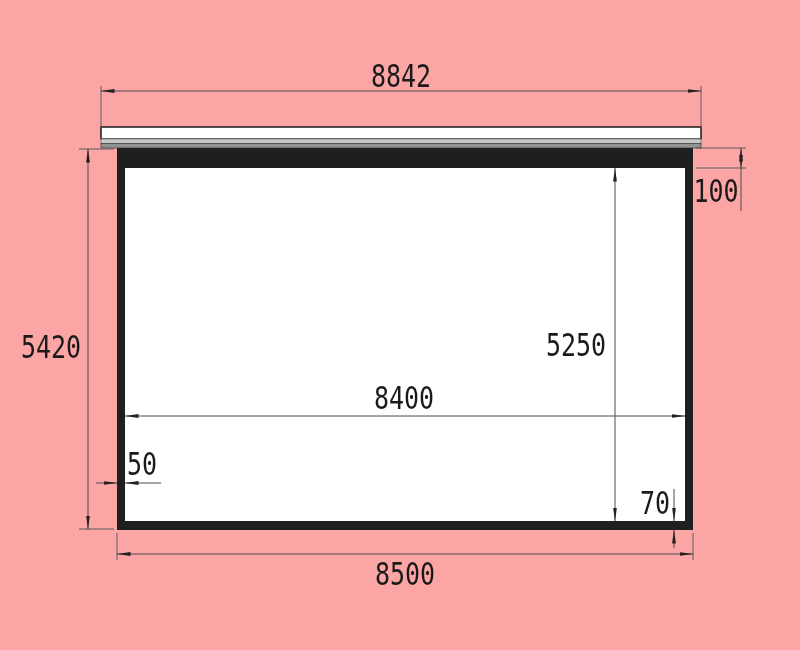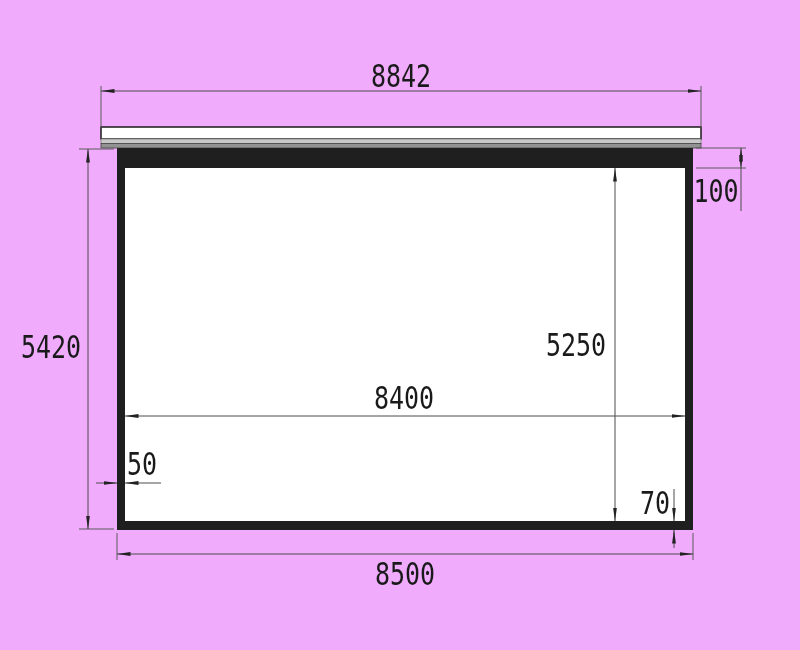--- a/index.html
+++ b/index.html
@@ -4,21 +4,21 @@
 <style>
   html, body {
     margin: 0;
     padding: 0;
     background: #ffffff;
   }
   #canvas {
     position: relative;
     width: 800px;
     height: 650px;
-    background: #f0abfc;
+    background: #fca5a5;
     font-family: "DejaVu Sans Mono", monospace;
   }
   svg { display: block; }
   .ext  { stroke: #5a5a5a; stroke-width: 1; fill: none; }
   .dim  { stroke: #4d4d4d; stroke-width: 1; fill: none; }
   .lbl  {
     font-family: "DejaVu Sans Mono", monospace;
     font-size: 25px;
     fill: #1a1a1a;
     text-anchor: middle;

